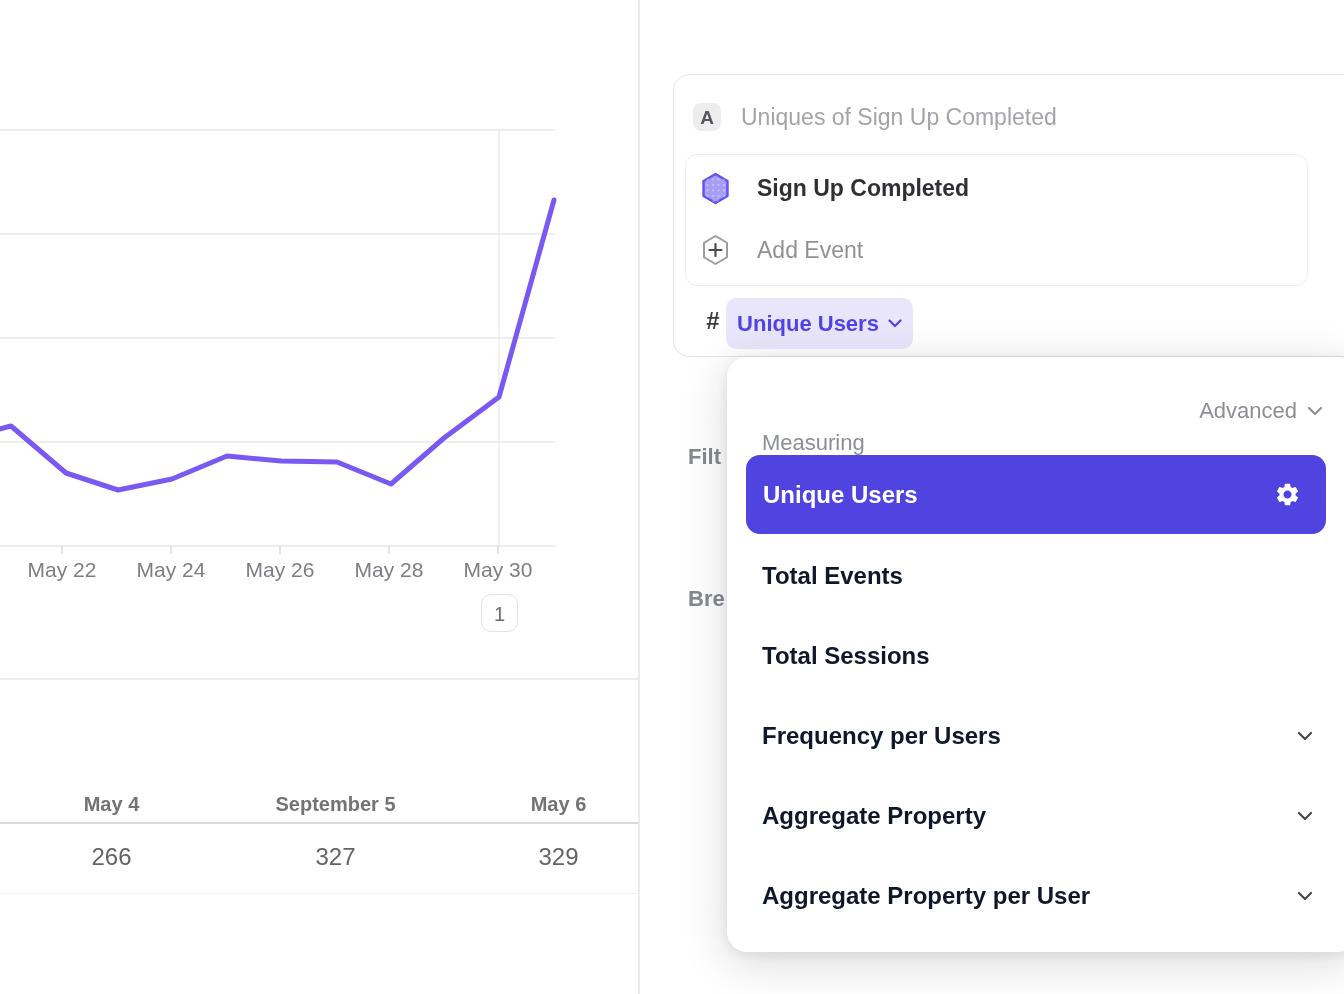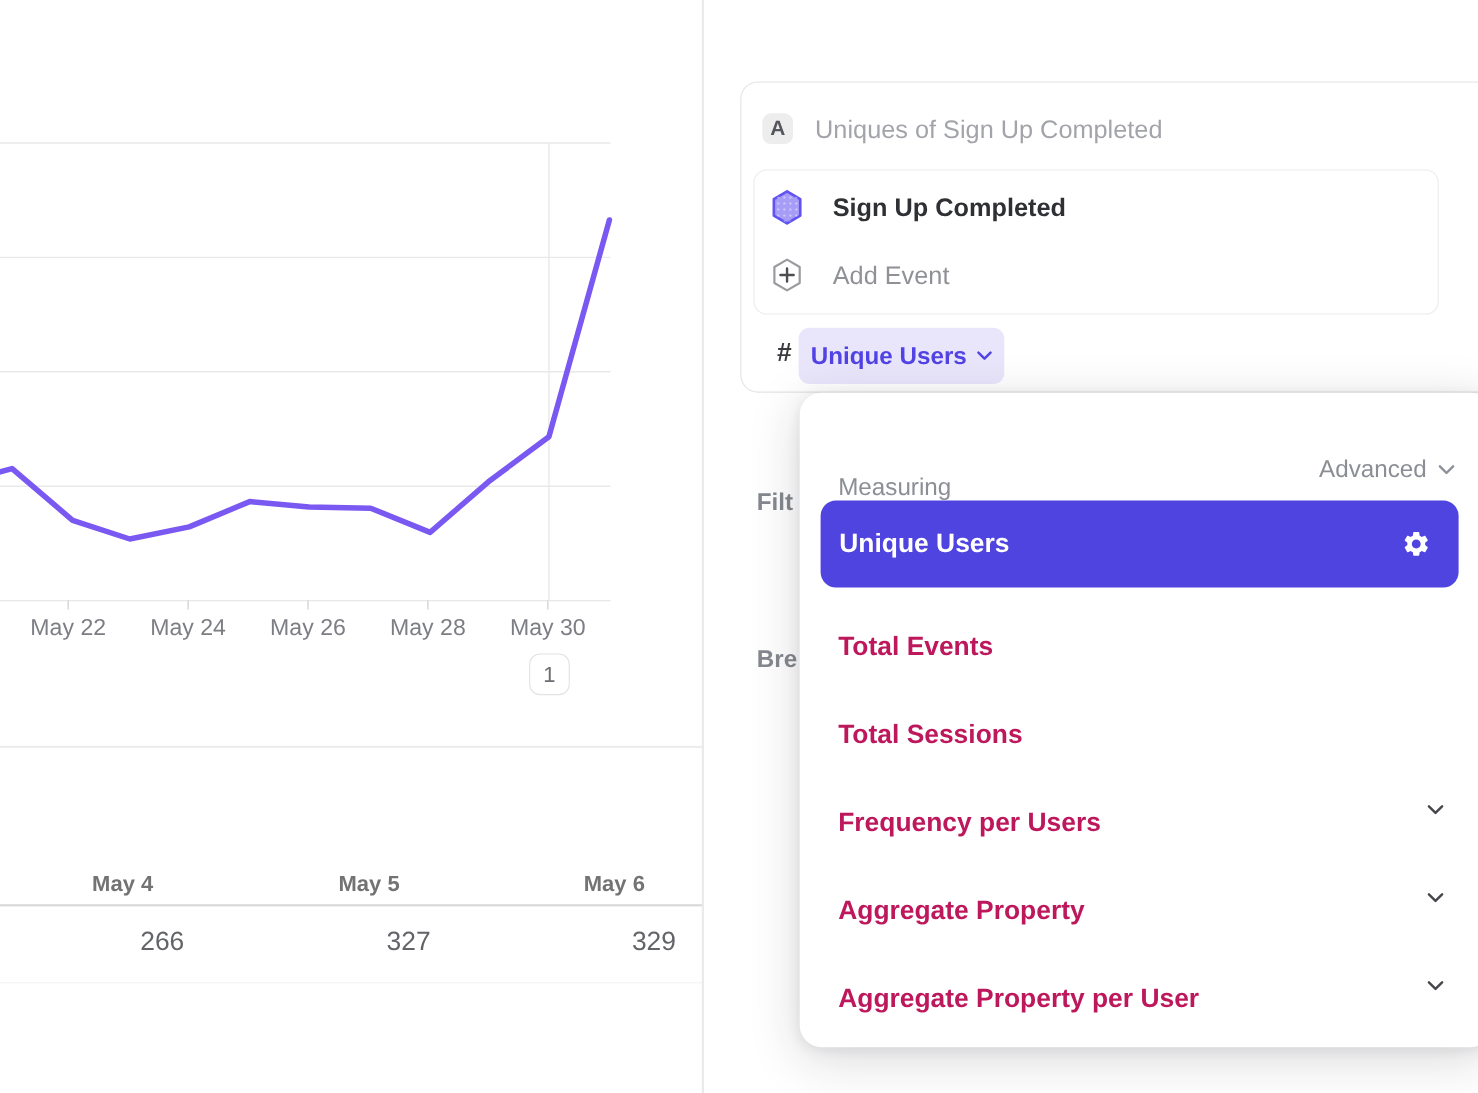--- a/index.html
+++ b/index.html
@@ -21,21 +21,21 @@
     box-sizing:border-box;cursor:pointer;
   }
 
   .hline{left:0;width:639px;background:#ededef;height:1.5px;}
   #table-header-line{top:789px;background:#d9d9dc;}
   #table-top-line{top:645px;}
   #table-faint-line{top:860px;height:1px;background:#f2f2f4;}
 
   .tcell{width:223px;text-align:center;white-space:nowrap;}
   .th{top:760px;font-size:20px;font-weight:600;color:#737373;}
-  .td{top:810px;font-size:24px;font-weight:400;color:#626468;padding-left:36px;}
+  .td{top:810px;font-size:24px;font-weight:400;color:#626468;}
   .c0{left:0;} .c1{left:224px;} .c2{left:447px;}
 
   
   #metric-card{
     left:673px;top:74px;width:700px;height:283px;
     border:1.5px solid #e4e4e7;border-radius:16px;box-sizing:border-box;background:#fff;
   }
   #series-badge{
     left:19px;top:28px;width:28px;height:28px;background:#ededee;border-radius:8px;
     color:#54565b;font-size:19px;font-weight:700;text-align:center;line-height:29px;
@@ -63,31 +63,31 @@
   #filter-label{top:444px;text-align:right;}
   #breakdown-label{top:586px;}
 
   
   #measuring-menu{
     left:727px;top:357px;width:630px;height:595px;background:#fff;border-radius:20px;
     box-shadow:0 10px 45px rgba(28,28,40,.17), 0 2px 12px rgba(28,28,40,.08);
     z-index:5;
   }
   #measuring-label{left:35px;top:41px;font-size:22px;font-weight:500;color:#8b8e94;margin-top:32px;}
-  #advanced-select{right:34px;top:41px;display:flex;align-items:center;gap:10px;cursor:pointer;margin-top:16px;}
+  #advanced-select{right:34px;top:41px;display:flex;align-items:center;gap:10px;cursor:pointer;}
   #advanced-select span{font-size:22px;font-weight:500;color:#8b8e94;}
 
   #selected-item{
     left:19px;top:98px;width:580px;height:79px;background:#4f44e0;border-radius:14px;cursor:pointer;
   }
   #selected-item .lbl{left:17px;top:0;height:79px;line-height:79px;font-size:24px;font-weight:700;color:#ffffff;white-space:nowrap;}
   #gear{right:25px;top:26px;width:27px;height:27px;cursor:pointer;}
 
   .menu-item{left:0;width:630px;height:80px;cursor:pointer;}
-  .menu-item .lbl{left:35px;top:12px;height:80px;line-height:80px;font-size:24px;font-weight:600;color:#be185d;white-space:nowrap;}
+  .menu-item .lbl{left:35px;top:0;height:80px;line-height:80px;font-size:24px;font-weight:600;color:#0f172a;white-space:nowrap;}
   .menu-item .chev{position:absolute;right:44px;top:35px;}
   #mi-1{top:179px;} #mi-2{top:259px;} #mi-3{top:339px;} #mi-4{top:419px;} #mi-5{top:499px;}
 </style>
 </head>
 <body>
 
 <div id="left-panel" class="abs">
 
   <svg id="chart-svg" class="abs" width="639" height="645" viewBox="0 0 639 645" style="left:0;top:0;">
       <line x1="0" y1="97" x2="555" y2="97" stroke="#e9e9ea" stroke-width="1.3"></line>
@@ -107,21 +107,21 @@
       <text x="280" y="544" text-anchor="middle" fill="#7c7e83" font-size="21px">May 26</text>
       <text x="389" y="544" text-anchor="middle" fill="#7c7e83" font-size="21px">May 28</text>
       <text x="498" y="544" text-anchor="middle" fill="#7c7e83" font-size="21px">May 30</text>
     </svg>
 
   <div id="page-btn" class="abs">1</div>
 
   <div id="table-top-line" class="abs hline"></div>
 
   <div class="abs tcell th c0">May 4</div>
-  <div class="abs tcell th c1">May 5</div>
+  <div class="abs tcell th c1">September 5</div>
   <div class="abs tcell th c2">May 6</div>
 
   <div id="table-header-line" class="abs hline"></div>
 
   <div class="abs tcell td c0">266</div>
   <div class="abs tcell td c1">327</div>
   <div class="abs tcell td c2">329</div>
 
   <div id="table-faint-line" class="abs hline"></div>
 </div>

